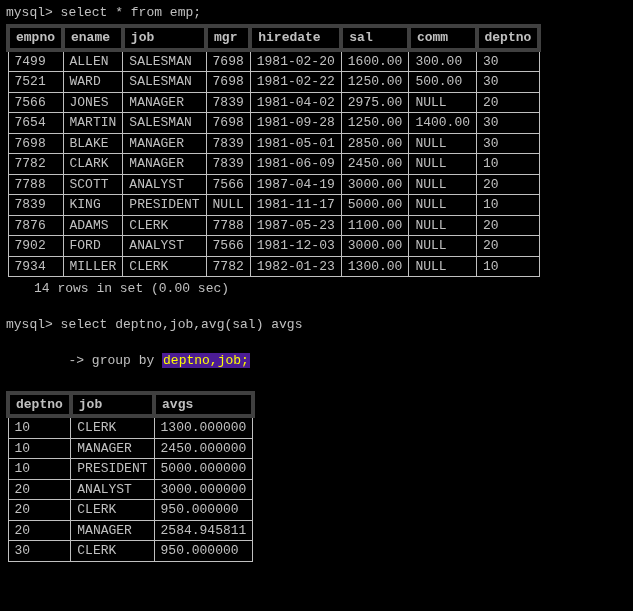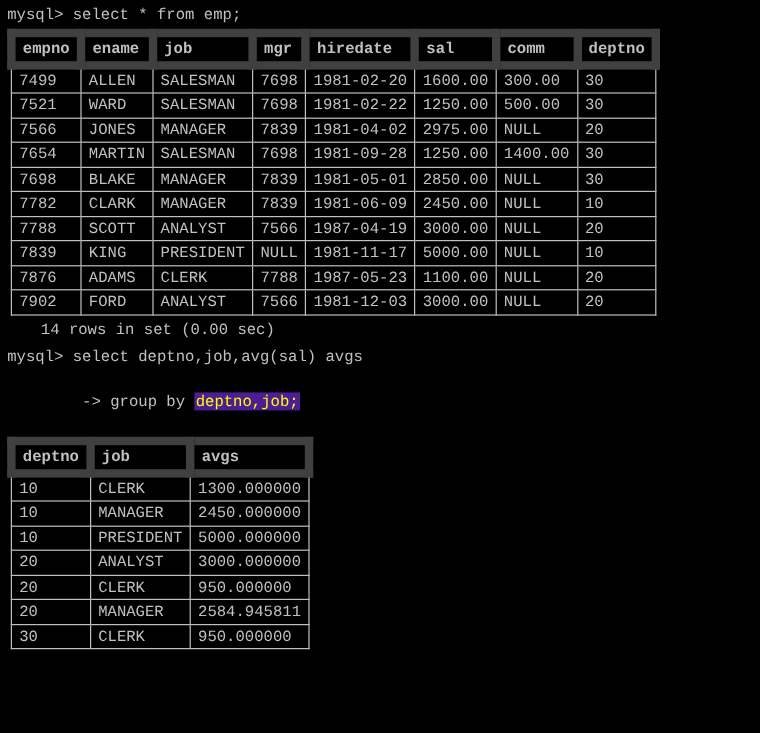--- a/index.html
+++ b/index.html
@@ -29,21 +29,21 @@
     }
     table.result-table td, table.result-table th {
       border: 1px solid #c0c0c0;
       padding: 0 6px;
       white-space: nowrap;
       text-align: left;
       line-height: 1.5;
       color: #c0c0c0;
     }
     table.result-table th {
-      border: 7px solid #404040;
+      border: 4px solid #404040;
     }
     .info-line {
       color: #c0c0c0;
       white-space: pre;
       line-height: 1.6;
       margin-left: 28px;
     }
     .table-wrapper {
       display: block;
       overflow: visible;
@@ -164,27 +164,37 @@
           <tr>
             <td>7902</td>
             <td>FORD</td>
             <td>ANALYST</td>
             <td>7566</td>
             <td>1981-12-03</td>
             <td>3000.00</td>
             <td>NULL</td>
             <td>20</td>
           </tr>
+          <tr>
+            <td>7934</td>
+            <td>MILLER</td>
+            <td>CLERK</td>
+            <td>7782</td>
+            <td>1982-01-23</td>
+            <td>1300.00</td>
+            <td>NULL</td>
+            <td>10</td>
+          </tr>
         </tbody>
     </table>
   </div>
 
   <div class="info-line">14 rows in set (0.00 sec)</div>
 
-  <div class="prompt-line" style="margin-top:4px;">mysql&gt; select deptno,job,avg(sal) avgs</div>
+  <div class="prompt-line" style="margin-top:16px;">mysql&gt; select deptno,job,avg(sal) avgs</div>
   <div class="prompt-line">
     <span>    -&gt; group by </span><span class="highlight-box">deptno,job;</span>
   </div>
 
   <div class="table-wrapper">
     <table class="result-table">
       <thead>
         <tr id="table2-header">
             <th>deptno</th>
             <th>job</th>

